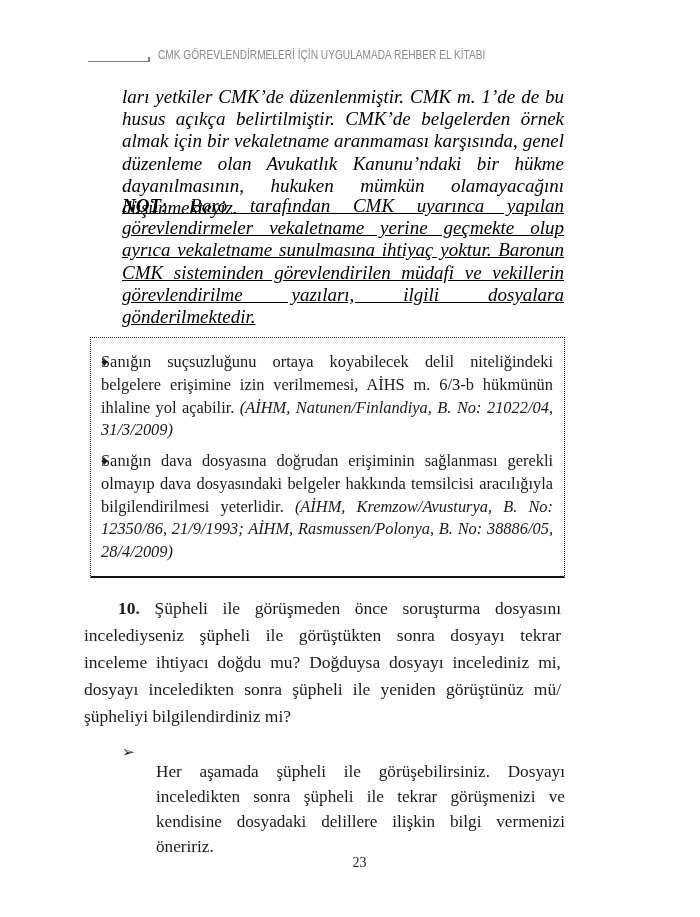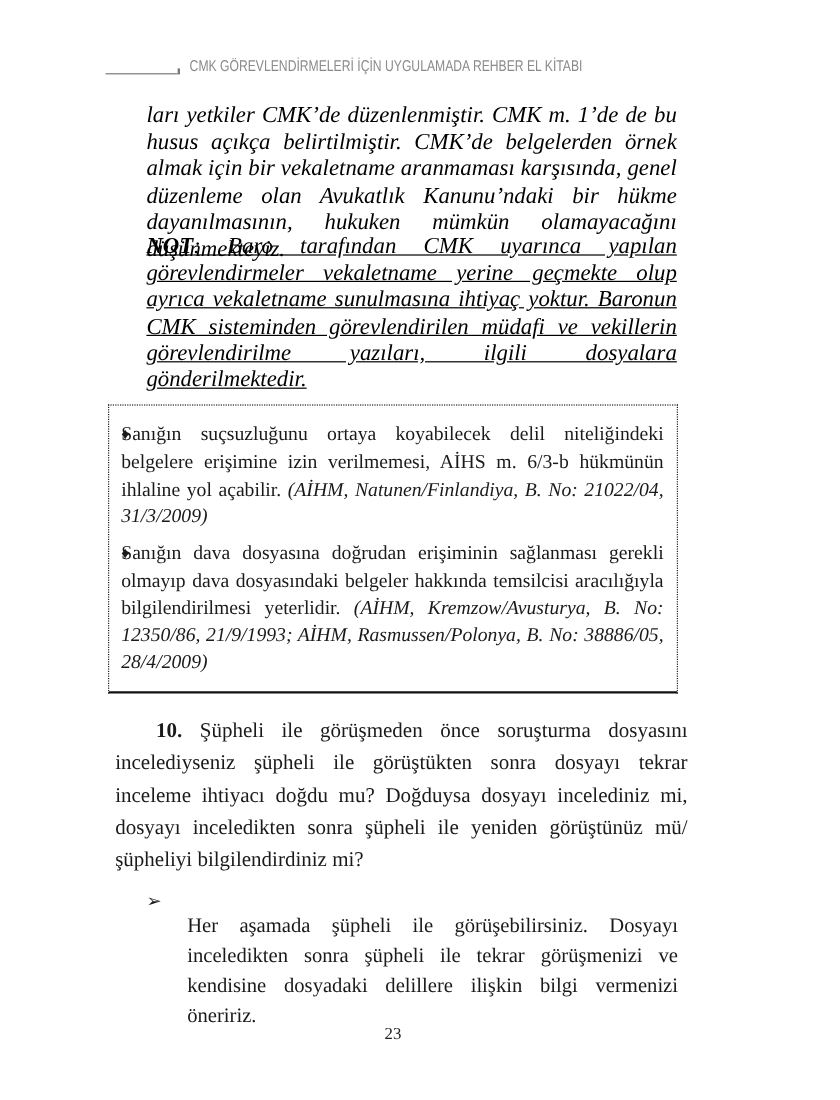--- a/index.html
+++ b/index.html
@@ -84,21 +84,21 @@
       font-size: 13px;
     }
     .box-item .text {
       display: block;
     }
     .box-item .cite { font-style: italic; }
     .box-item.one { top: 13px; }
     .box-item.two { top: 112px; }
     .question {
       position: absolute;
-      left: 96px;
+      left: 84px;
       top: 595px;
       width: 477px;
       font-size: 17.5px;
       line-height: 27px;
       text-align: justify;
       text-indent: 34px;
     }
     .question b { font-weight: bold; }
     .answer {
       position: absolute;
@@ -121,20 +121,21 @@
       margin-top: 19px;
     }
     .page-number {
       position: absolute;
       top: 855px;
       left: 0;
       width: 655px;
       text-align: center;
       font-size: 14px;
       color: #222;
+      padding-left: 32px;
     }
   </style>
 </head>
 <body>
 
 <div class="running-header">
   <div class="header-rule"></div>
   <div class="header-square"></div>
   <div class="header-title">CMK GÖREVLENDİRMELERİ İÇİN UYGULAMADA REHBER EL KİTABI</div>
 </div>

